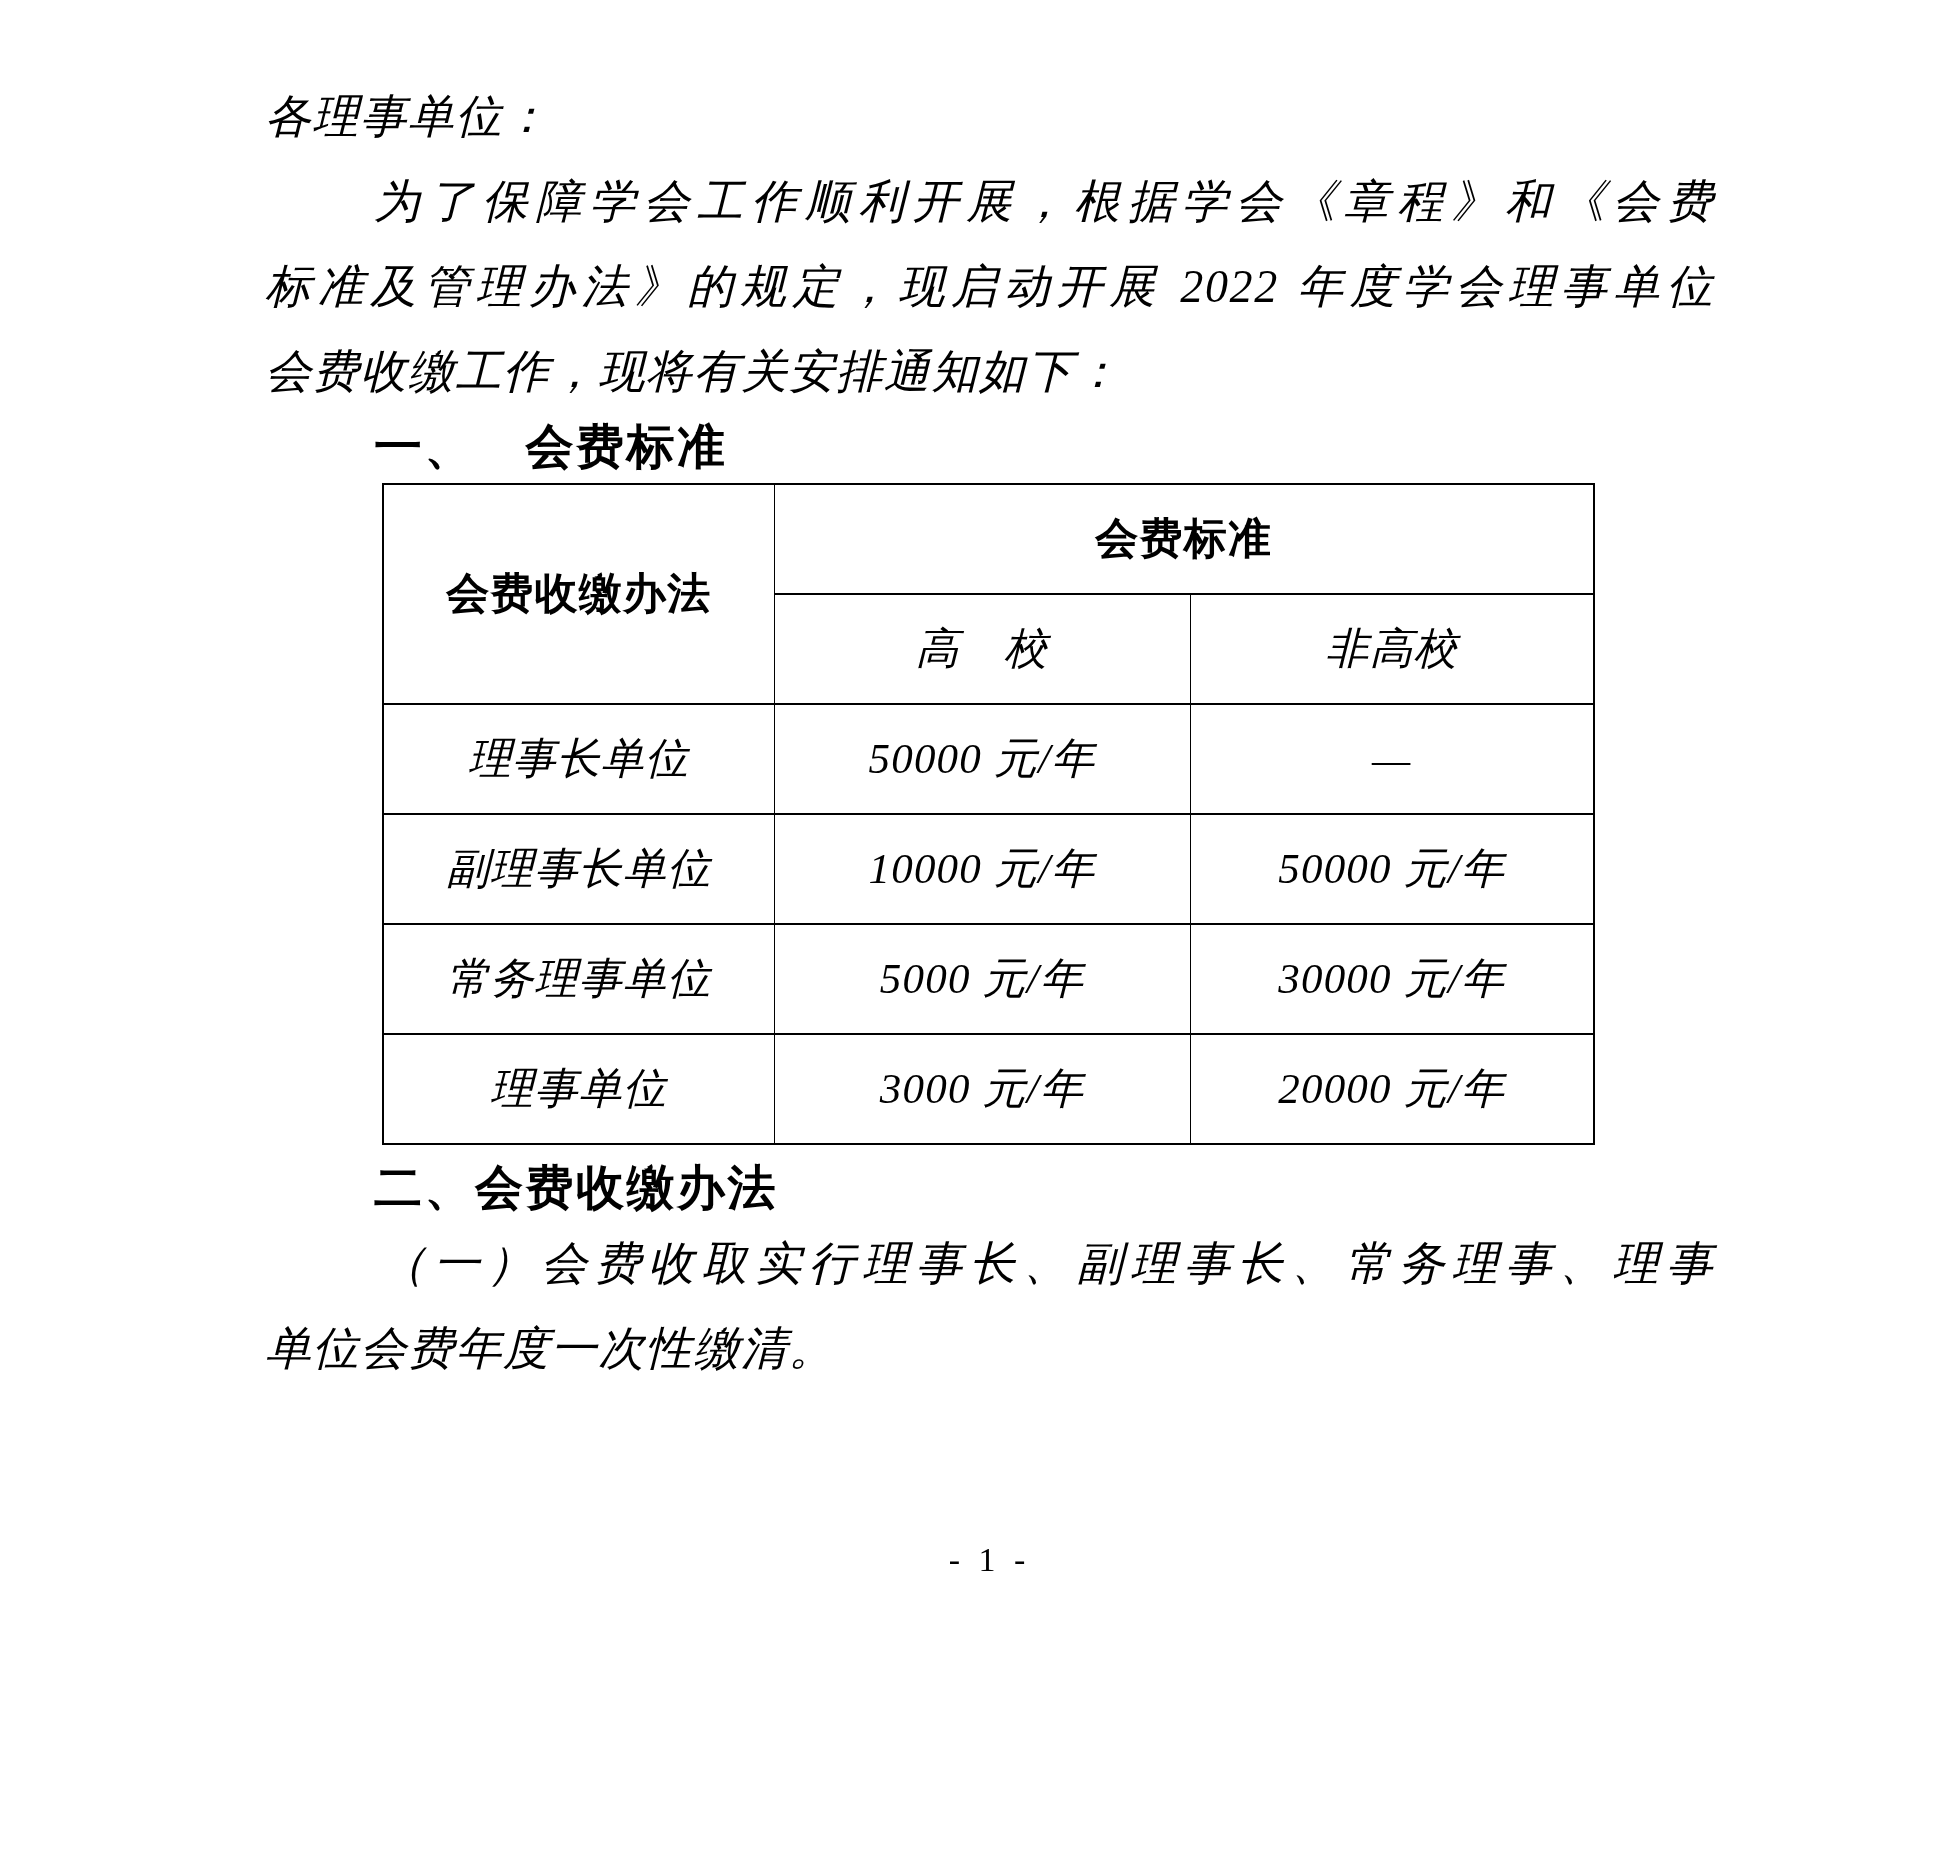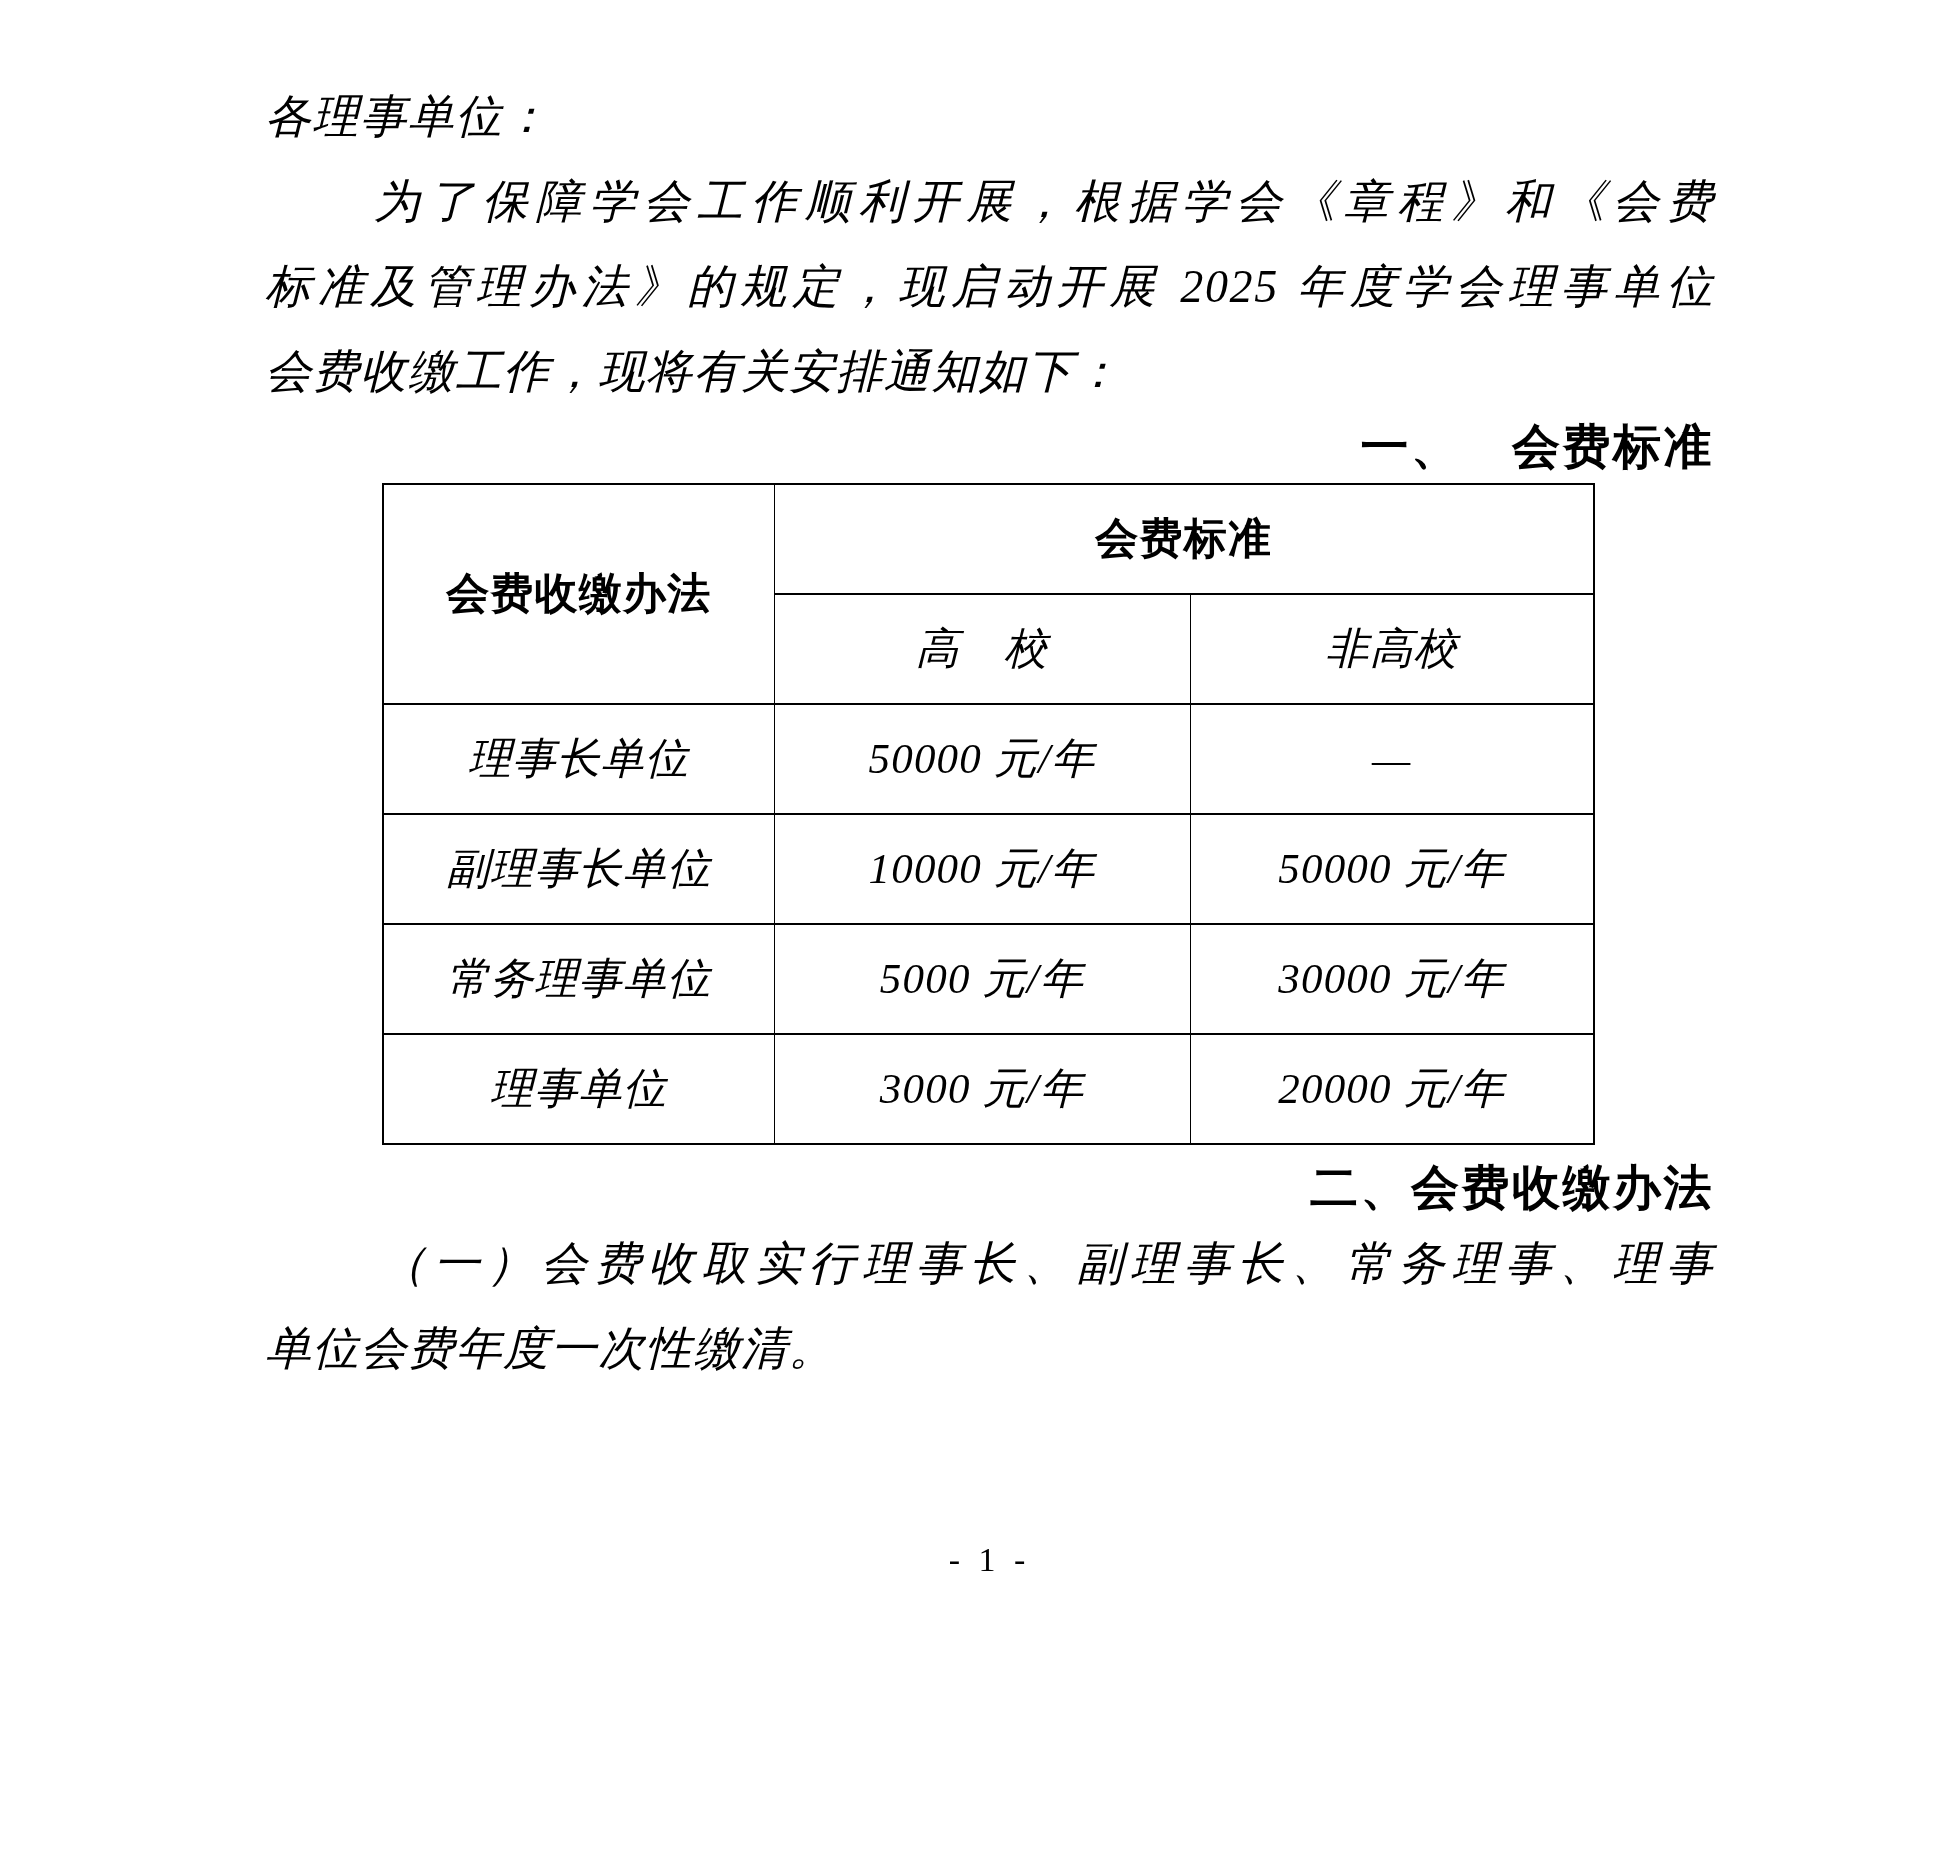--- a/index.html
+++ b/index.html
@@ -36,21 +36,20 @@
   .indent1{text-indent:109px;}
   .indent2{text-indent:115px;}
   .heading{
     font-family:"Liberation Sans","DejaVu Sans",sans-serif;
     font-weight:bold;
     font-style:normal;
     font-size:48px;
     line-height:66px;
     letter-spacing:2.5px;
     margin:0 0 0 109px;
-    text-align:right;
   }
   .heading2{margin-top:10px;}
   table.fee{
     border-collapse:collapse;
     table-layout:fixed;
     width:1211px;
     margin:3.3px 0 0 117px;
     border:2.1px solid #000;
   }
   col.c1{width:391px;}
@@ -87,21 +86,21 @@
 </head>
 <body>
 
 <div class="page">
   <div class="content">
 
     <div class="line fs">各理事单位：</div>
 
     <div>
       <div class="line fs just indent1">为了保障学会工作顺利开展，根据学会《章程》和《会费</div>
-      <div class="line fs just">标准及管理办法》的规定，现启动开展 2025 年度学会理事单位</div>
+      <div class="line fs just">标准及管理办法》的规定，现启动开展 2022 年度学会理事单位</div>
       <div class="line fs">会费收缴工作，现将有关安排通知如下：</div>
     </div>
 
     <div class="heading">一、　会费标准</div>
 
     <table class="fee">
       <colgroup>
           <col class="c1">
           <col class="c2">
           <col class="c3">

